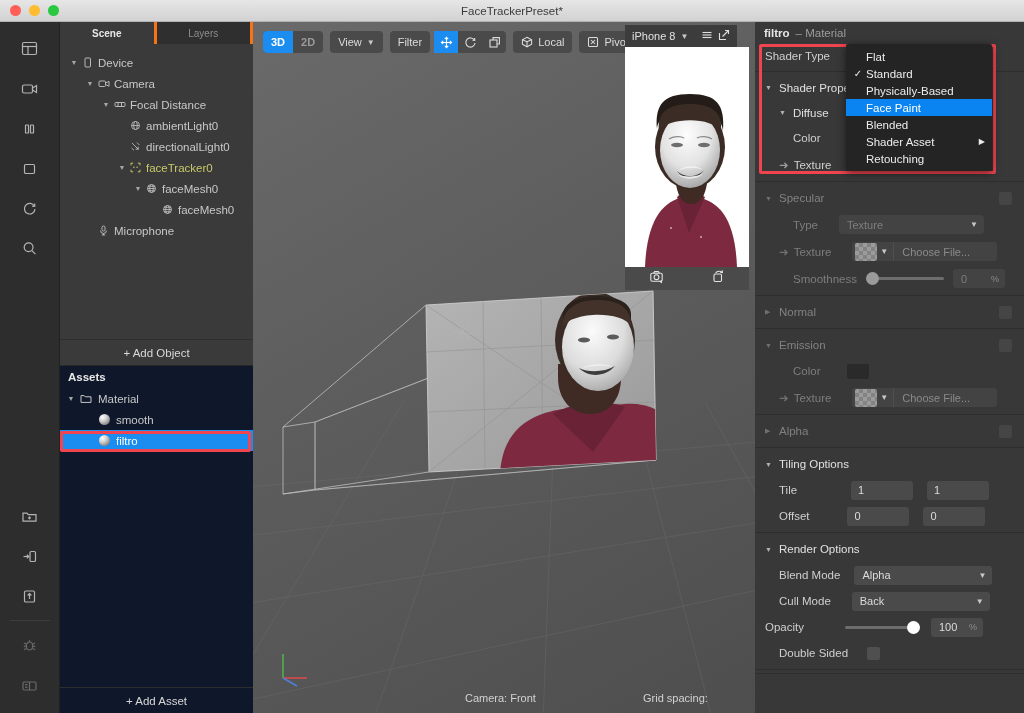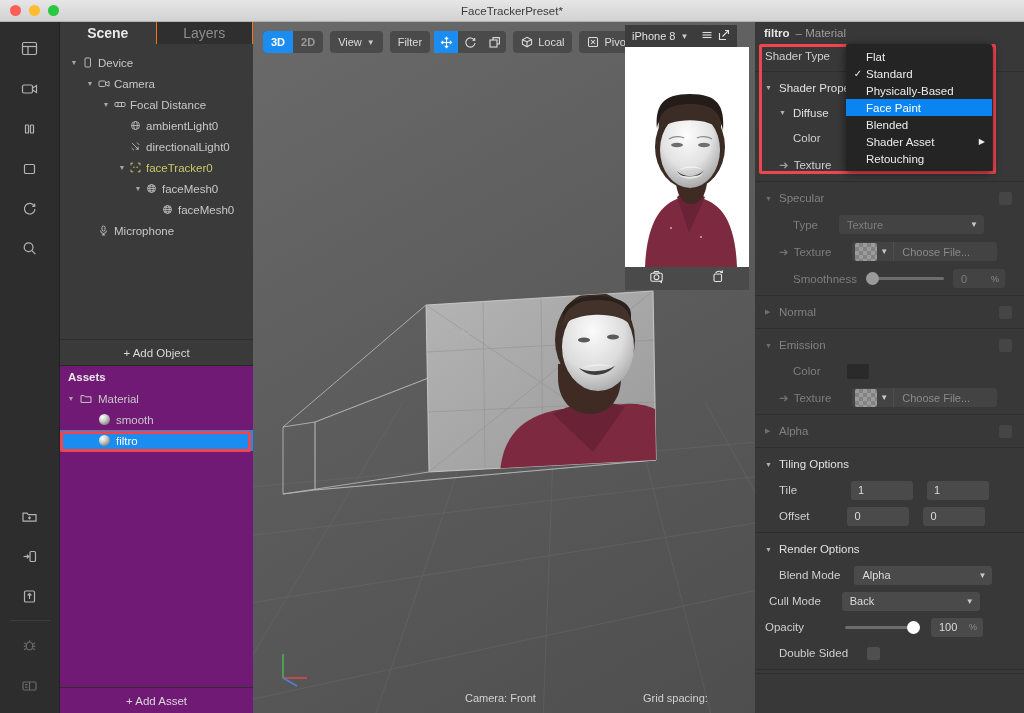--- a/index.html
+++ b/index.html
@@ -49,21 +49,21 @@
   .rail-btn svg { display: block; }
 
   
   .scene-panel {
     position: absolute; left: 60px; top: 22px; width: 193px; height: 343px;
     background: #3a3a3a;
   }
   .tabs { display: flex; height: 22px; background: #2f2f2f; }
   .tab {
     flex: 1; display: flex; align-items: center; justify-content: center;
-    font-size: 14px; color: #8e8e8e; border-right: 1px solid #f97316;
+    font-size: 10px; color: #8e8e8e; border-right: 3px solid #f97316;
   }
   .tab.active { background: #3a3a3a; color: #e8e8e8; font-weight: bold; }
   .tree { padding: 8px 0 0 0; }
   .node {
     height: 21px; display: flex; align-items: center;
     font-size: 11.5px; color: #c8c8c8; white-space: nowrap;
   }
   .node .tri {
     width: 12px; text-align: center; font-size: 7px; color: #a5a5a5; flex: none;
   }
@@ -77,21 +77,21 @@
   .add-object {
     position: absolute; left: 0; bottom: 0; width: 193px; height: 26px;
     display: flex; align-items: center; justify-content: center;
     font-size: 11.5px; color: #d8d8d8; background: #3a3a3a;
     border-top: 1px solid #2e2e2e;
   }
 
   
   .assets-panel {
     position: absolute; left: 60px; top: 365px; width: 193px; height: 348px;
-    background: #701a75; border-top: 1px solid #282828;
+    background: #0f172a; border-top: 1px solid #282828;
   }
   .assets-head {
     height: 22px; display: flex; align-items: center; padding-left: 8px;
     font-size: 11.5px; color: #e8e8e8; font-weight: bold;
   }
   .arow {
     height: 21px; display: flex; align-items: center;
     font-size: 11.5px; color: #c8c8c8;
   }
   .arow .tri { width: 14px; text-align: center; font-size: 7px; color: #a5a5a5; }
@@ -830,21 +830,21 @@
       <span class="tri">▼</span>
       <span class="sec-title">Render Options</span>
     </div>
     <div class="row" style="height:26px;padding-left:24px">
       <span class="lbl">Blend Mode</span>
       <span class="select" style="width:138px;margin-left:14px">
         <span>Alpha</span>
         <span class="caret">▼</span>
       </span>
     </div>
-    <div class="row" style="height:26px;padding-left:14px">
+    <div class="row" style="height:26px;padding-left:24px">
       <span class="lbl">Cull Mode</span>
       <span class="select" style="width:138px;margin-left:21px">
         <span>Back</span>
         <span class="caret">▼</span>
       </span>
     </div>
     <div class="row" style="height:26px;">
       <span class="lbl">Opacity</span>
       <span class="slider" style="width:75px;margin-left:41px">
         <span class="track"><span class="fill" style="width:100%"></span></span>

